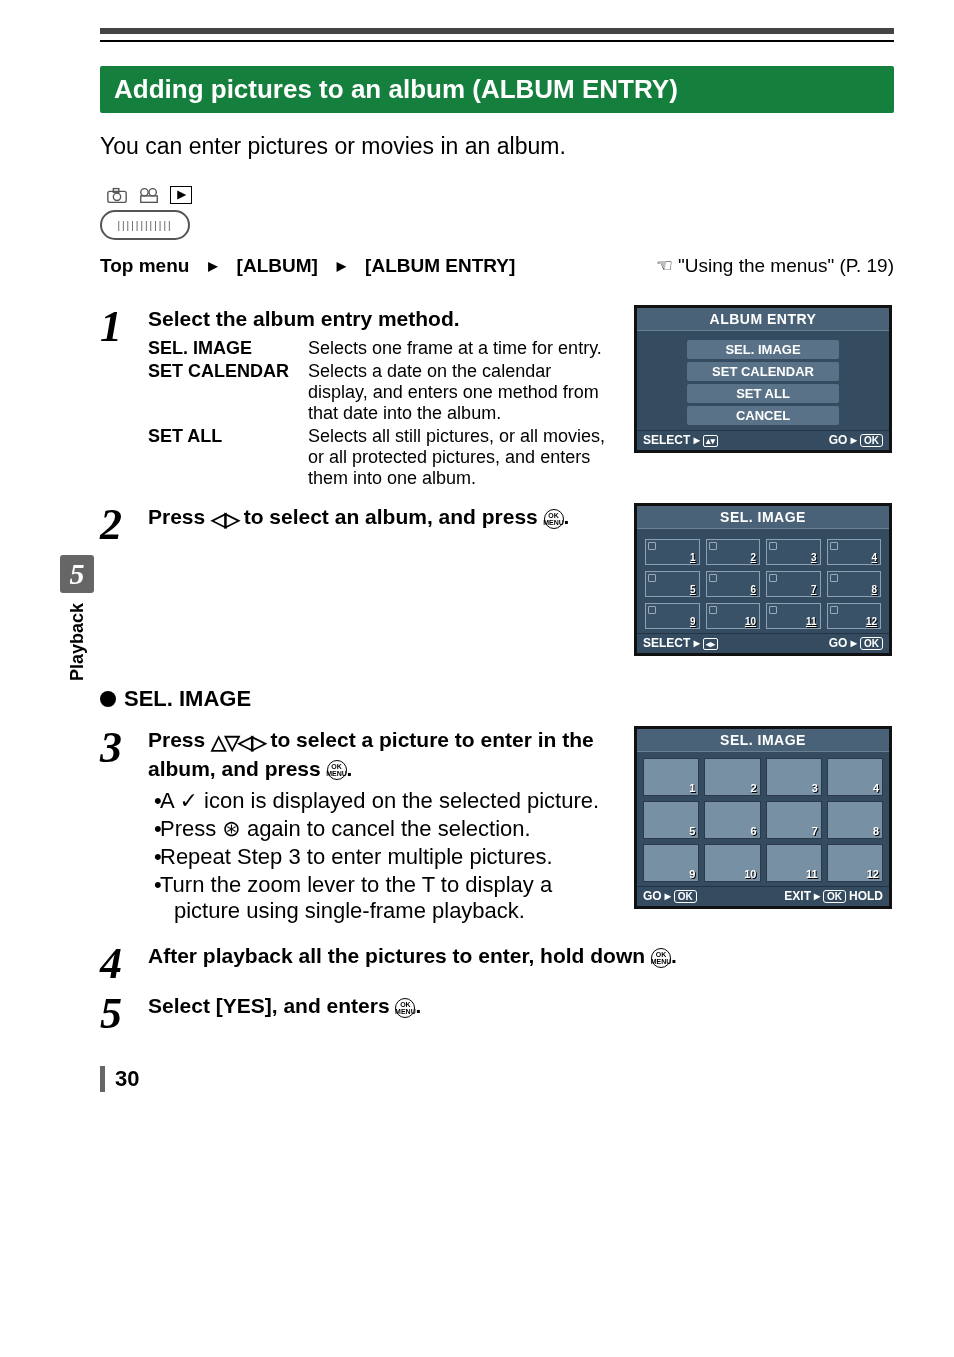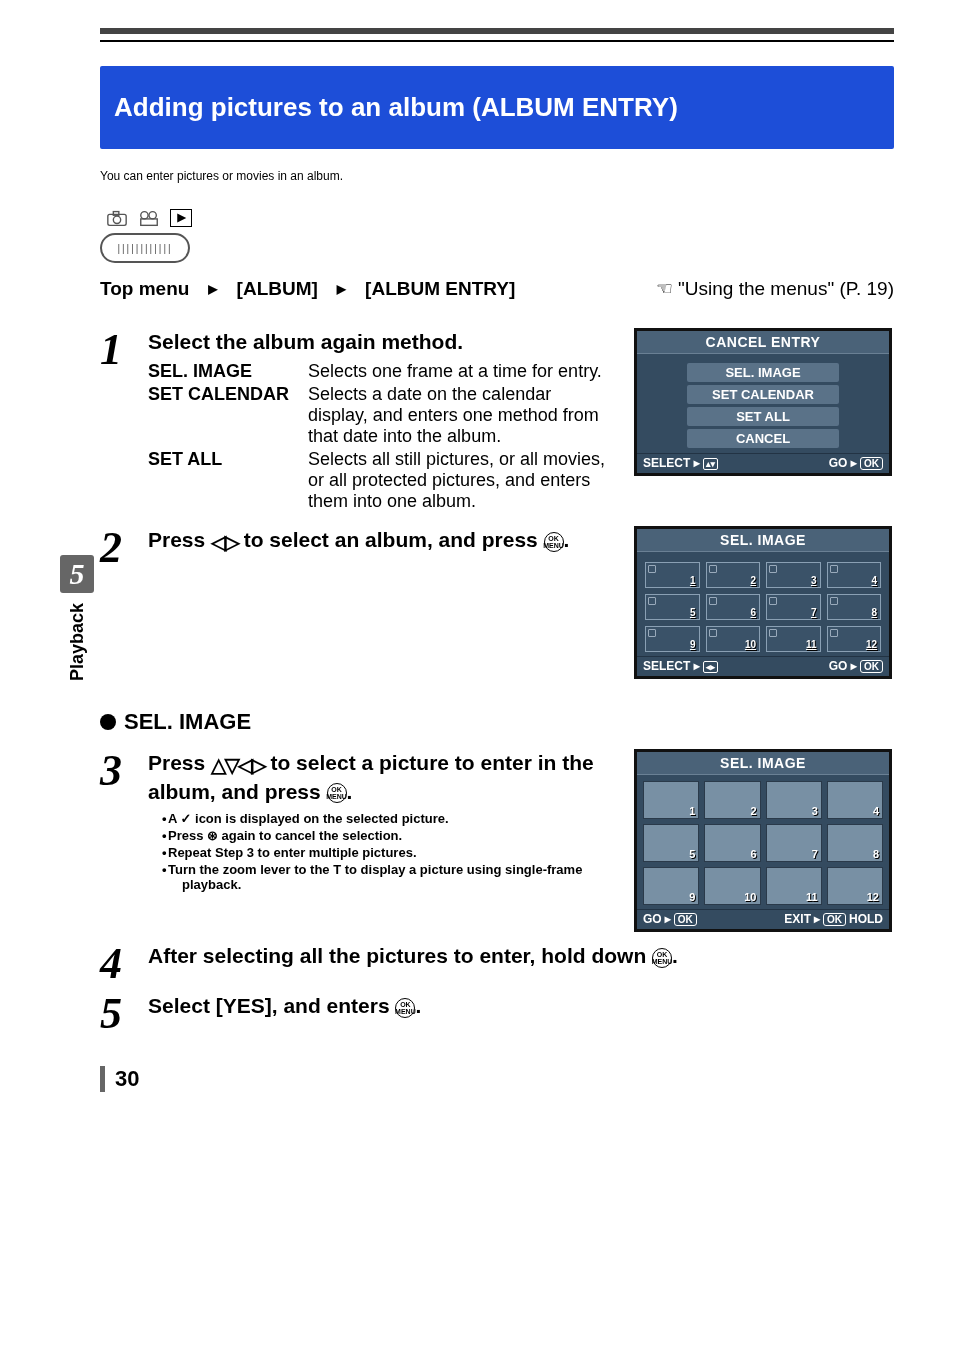--- a/index.html
+++ b/index.html
@@ -1,22 +1,22 @@
 <!DOCTYPE html>
 <html><head>
 <meta charset="utf-8">
 <style>
   * { box-sizing: border-box; margin: 0; padding: 0; }
   body { font-family: Arial, Helvetica, sans-serif; background: #fff; color: #000; width: 954px; margin: 0 auto; }
   .page { position: relative; padding: 28px 60px 40px 100px; }
   .topbar { border-top: 6px solid #444; margin-bottom: 6px; }
   .breadcrumb-head { font-style: italic; font-size: 18px; padding: 4px 0 10px 0; }
   .thin-rule { border-top: 2px solid #000; margin-bottom: 24px; }
-  .section-banner { background: #1d4ed8; color: #fff; font-weight: bold; font-size: 26px; padding: 26px 14px; border-radius: 2px; margin-bottom: 20px; }
-  .intro { font-size: 12px; margin-bottom: 24px; }
+  .section-banner { background: #15803d; color: #fff; font-weight: bold; font-size: 26px; padding: 8px 14px; border-radius: 2px; margin-bottom: 20px; }
+  .intro { font-size: 23px; margin-bottom: 24px; }
   .mode-dial { margin-bottom: 14px; }
   .mode-dial-icons { display: flex; gap: 10px; align-items: center; padding: 2px 6px; }
   .mode-dial-wheel { width: 90px; height: 30px; border: 2px solid #555; border-radius: 15px; margin-top: 4px; display:flex; align-items:center; justify-content:center; font-size:10px; color:#555;}
   .mode-dial-wheel .ticks { letter-spacing: 2px; }
   .menu-path { font-size: 19px; font-weight: bold; margin-bottom: 28px; display:flex; align-items:center; gap:19px; flex-wrap:wrap;}
   .menu-path .ref { font-weight: normal; margin-left: auto; }
   .pointer-hand { display:inline-block; transform: scaleX(-1); }
   .tri { font-size: 12px; vertical-align: middle; }
 
   .side-tab { position: absolute; left: 60px; top: 555px; width: 34px; }
@@ -31,21 +31,21 @@
   .left-col { flex: 1; }
   .right-col { width: 260px; flex-shrink: 0; }
 
   .def-row { display: flex; gap: 10px; font-size: 18px; margin-bottom: 2px; }
   .def-term { font-weight: bold; width: 150px; flex-shrink: 0; }
   .def-val { flex: 1; }
 
   .subhead { display:flex; align-items:center; gap:8px; font-size:22px; font-weight:bold; margin: 30px 0 14px 0;}
   .subhead .dot { width:16px; height:16px; background:#000; border-radius:50%; }
 
-  .bullets { font-size: 13px; margin-left: 14px; font-weight: bold; }
+  .bullets { font-size: 22px; margin-left: 6px; }
   .bullets li { list-style: none; text-indent: -14px; padding-left: 14px; margin-bottom: 2px; display:flex; gap:6px;}
   .bullets li::before { content: "•"; flex-shrink:0; }
 
   
   .screen { border: 3px solid #111; background: #344b60; color: #fff; font-family: Arial, sans-serif; font-size: 13px; width: 258px; }
   .screen-title { background: #4a6278; text-align: center; font-weight: bold; padding: 3px 0; border-bottom: 1px solid #6a8094; font-size:14px; letter-spacing:0.5px;}
   .menu-list { padding: 6px 10px 2px; }
   .menu-item { background: #5a7288; text-align: center; padding: 2px 0; margin: 3px 40px; border-radius: 2px; font-weight:bold; font-size:13px;}
   .screen-foot { display: flex; justify-content: space-between; padding: 2px 6px 3px; font-size: 12px; font-weight:bold; border-top:1px solid #223344;}
   .ok-badge { border: 1.5px solid #fff; border-radius: 3px; padding: 0 3px; font-size: 10px; font-weight:bold;}
@@ -114,41 +114,41 @@
   <div class="side-tab">
     <div class="side-num">5</div>
     <span class="side-label">Playback</span>
   </div>
 
   <div class="two-col">
     <div class="left-col">
       <div class="step">
         <div class="step-num">1</div>
         <div class="step-body">
-          <div class="step-title">Select the album again method.</div>
+          <div class="step-title">Select the album entry method.</div>
           <div id="defs-container">
               <div class="def-row">
                 <div class="def-term">SEL. IMAGE</div>
                 <div class="def-val">Selects one frame at a time for entry.</div>
               </div>
               <div class="def-row">
                 <div class="def-term">SET CALENDAR</div>
                 <div class="def-val">Selects a date on the calendar display, and enters one method from that date into the album.</div>
               </div>
               <div class="def-row">
                 <div class="def-term">SET ALL</div>
                 <div class="def-val">Selects all still pictures, or all movies, or all protected pictures, and enters them into one album.</div>
               </div>
             </div>
         </div>
       </div>
     </div>
     <div class="right-col">
       <div class="screen">
-        <div class="screen-title">CANCEL ENTRY</div>
+        <div class="screen-title">ALBUM ENTRY</div>
         <div class="menu-list" id="screen1-list">
             <div class="menu-item">SEL. IMAGE</div>
             <div class="menu-item">SET CALENDAR</div>
             <div class="menu-item">SET ALL</div>
             <div class="menu-item">CANCEL</div>
           </div>
         <div class="screen-foot">
           <span><span>SELECT</span> ▸ <span class="arrow-pad">▴▾</span></span>
           <span><span>GO</span> ▸ <span class="ok-badge">OK</span></span>
         </div>
@@ -298,21 +298,21 @@
           <span><span>EXIT</span> ▸ <span class="ok-badge">OK</span> <span>HOLD</span></span>
         </div>
       </div>
     </div>
   </div>
 
   <div class="step" style="margin-top:10px;">
     <div class="step-num">4</div>
     <div class="step-body">
       <div class="step-title">
-        <span>After selecting all the pictures to enter, hold down </span><span class="ok-menu-icon">
+        <span>After playback all the pictures to enter, hold down </span><span class="ok-menu-icon">
             <span>OK</span>
             <span>MENU</span>
           </span><span>.</span>
       </div>
     </div>
   </div>
 
   <div class="step">
     <div class="step-num">5</div>
     <div class="step-body">

